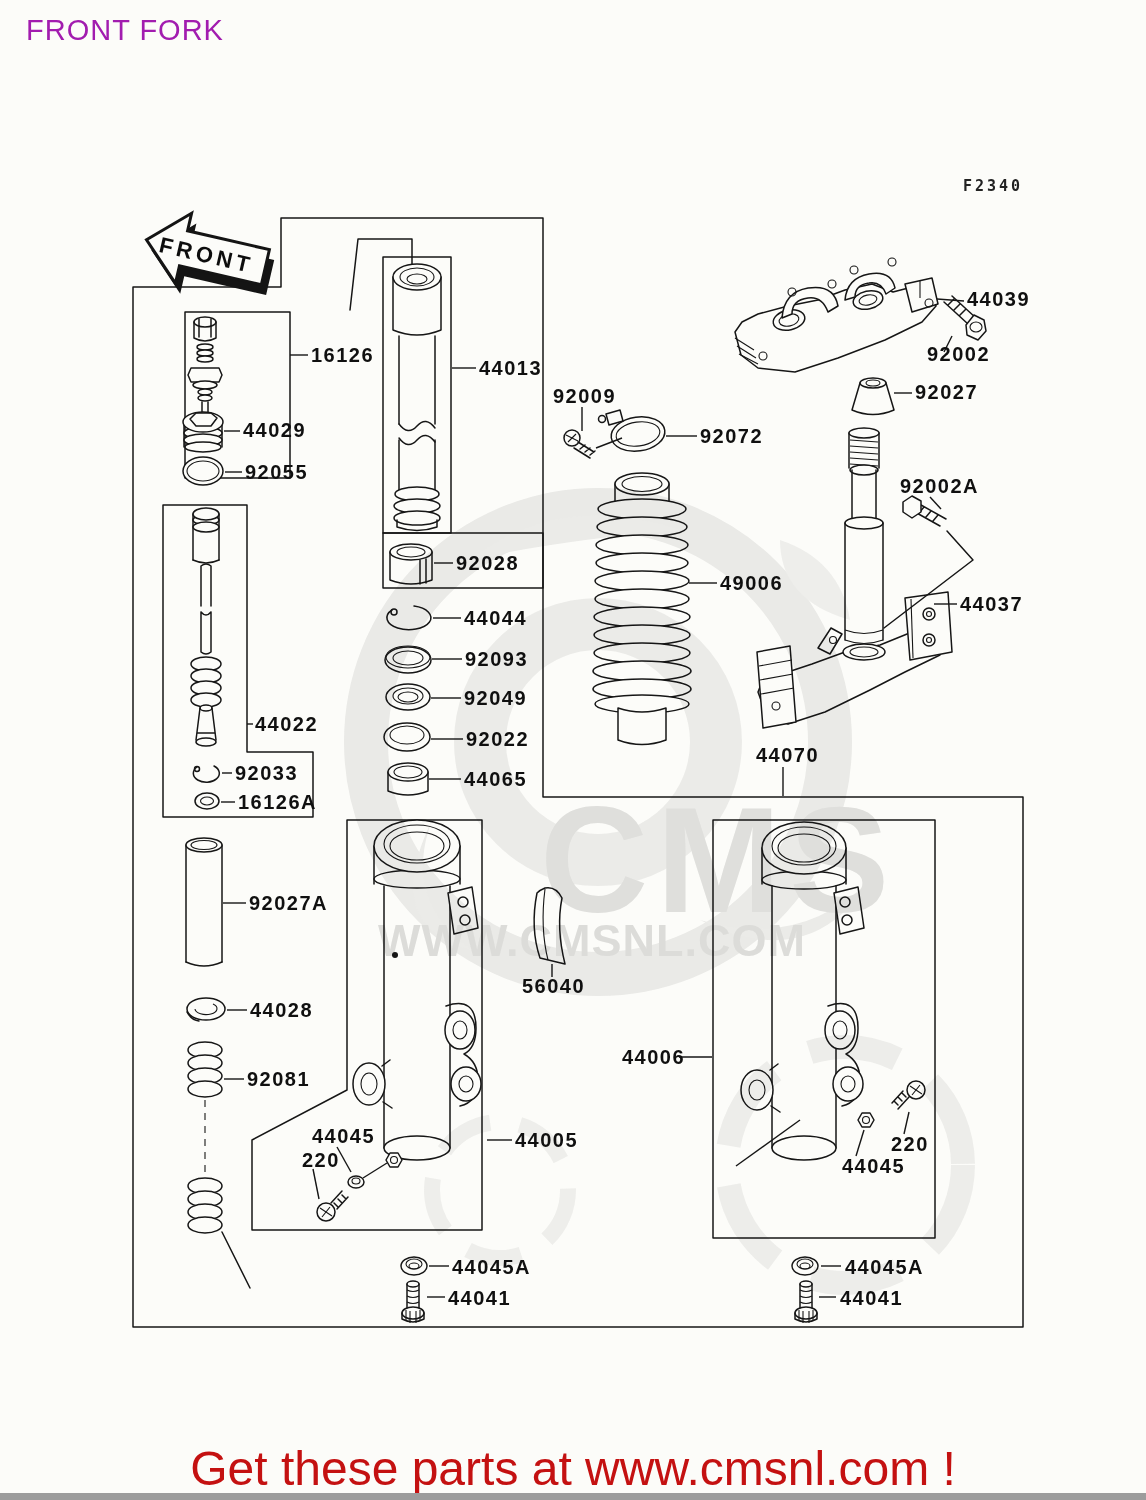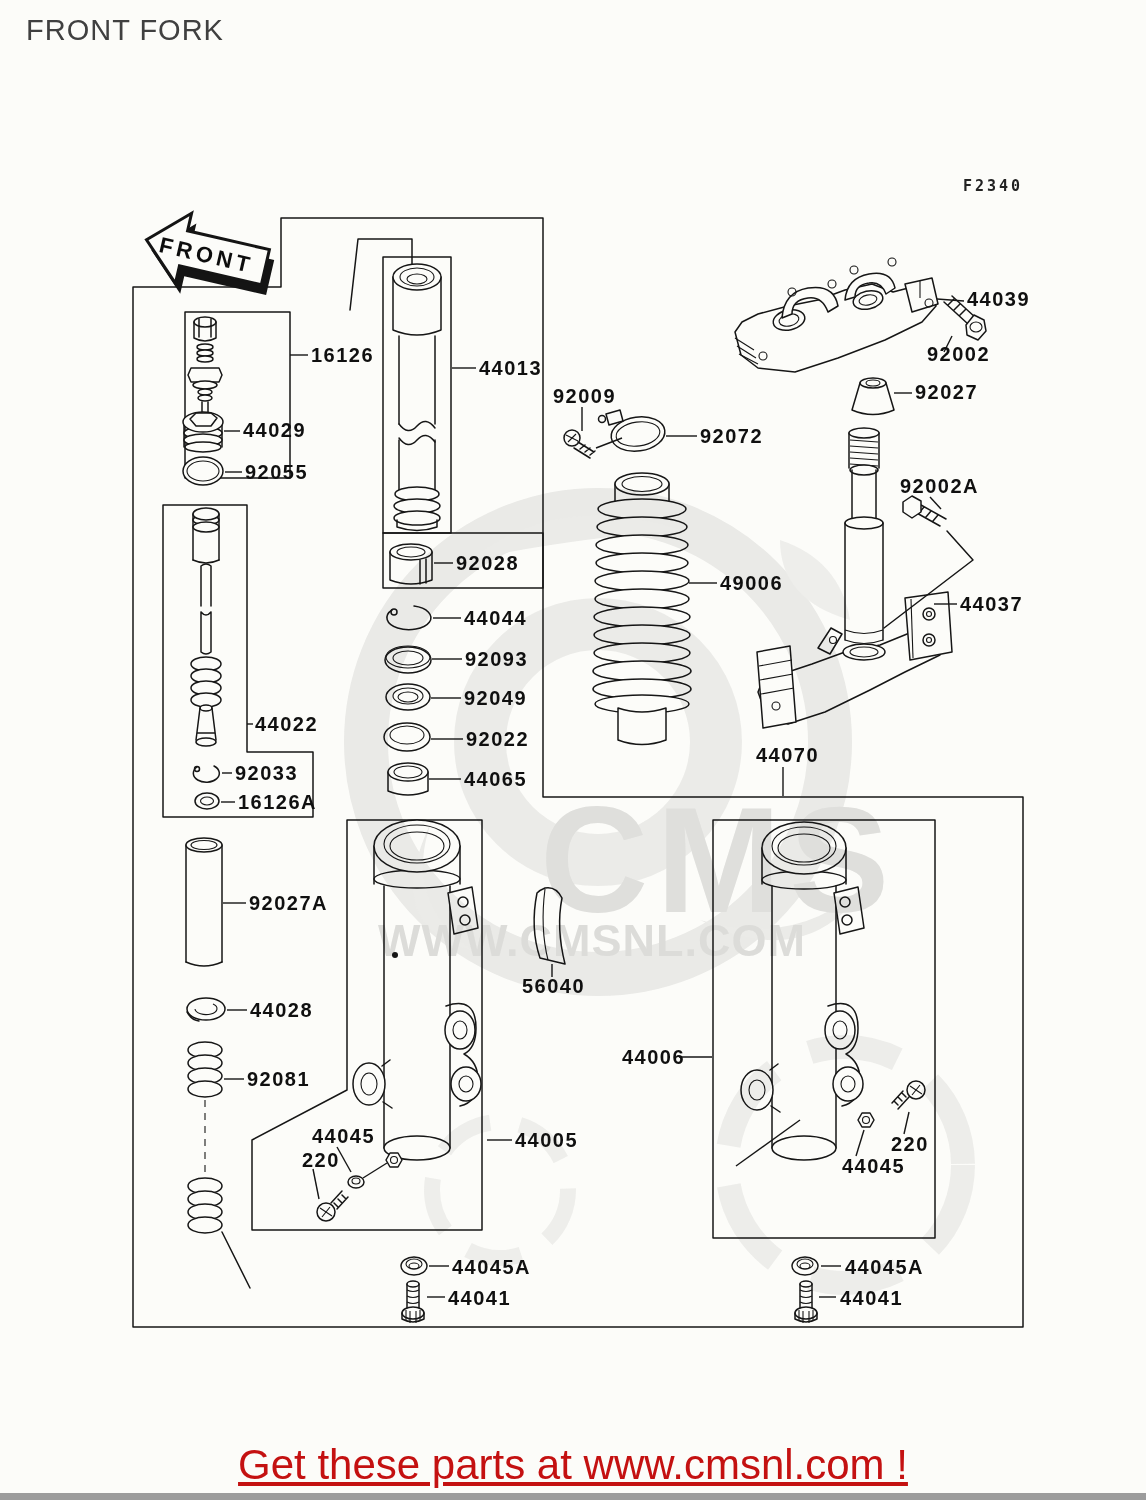--- a/index.html
+++ b/index.html
@@ -1,19 +1,19 @@
 <!DOCTYPE html>
 <html><head>
 <meta charset="utf-8">
 <style>
   html,body{margin:0;padding:0;background:#fcfcf9;}
   .stage{position:relative;width:1146px;height:1500px;background:#fcfcf9;
          font-family:"Liberation Sans",sans-serif;overflow:hidden;}
-  .title{position:absolute;left:26px;top:14px;font-size:29px;color:#404040;letter-spacing:1px;}
-  .promo{position:absolute;left:0;right:0;top:1441px;text-align:center;font-size:42px;color:#c41111;text-decoration:underline;}
+  .title{position:absolute;left:26px;top:14px;font-size:29px;color:#a21caf;letter-spacing:1px;}
+  .promo{position:absolute;left:0;right:0;top:1441px;text-align:center;font-size:48px;color:#c41111;}
   .bar{position:absolute;left:0;top:1493px;width:100%;height:7px;background:#9c9c9c;}
   svg{position:absolute;left:0;top:0;}
   .ln{stroke:#161616;fill:none;stroke-width:1.5;stroke-linejoin:round;stroke-linecap:round;}
   .wf{stroke:#161616;fill:#fcfcf9;stroke-width:1.5;stroke-linejoin:round;}
   .thin{stroke:#161616;fill:none;stroke-width:1.1;}
   .lead{stroke:#161616;fill:none;stroke-width:1.4;}
   text.lbl{font-family:"Liberation Sans",sans-serif;font-weight:bold;font-size:20px;
            letter-spacing:1.5px;fill:#101010;}
   text.fig{font-family:"DejaVu Sans Mono",monospace;font-weight:bold;font-size:15px;
            letter-spacing:3px;fill:#222;}

